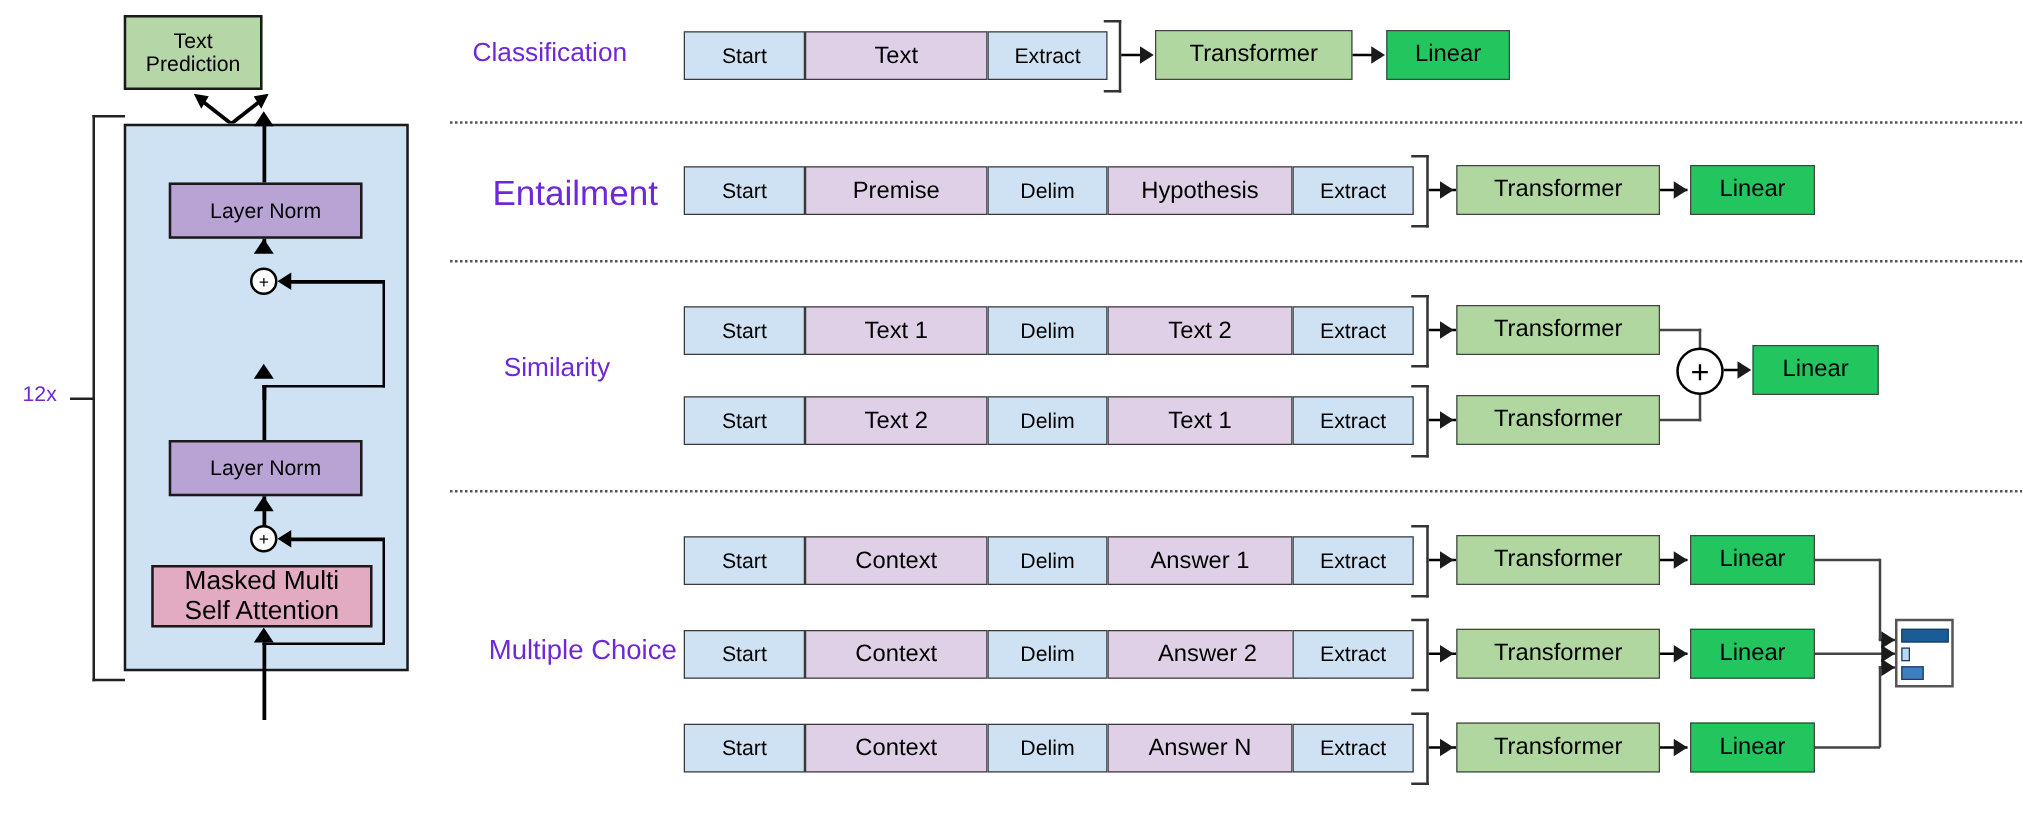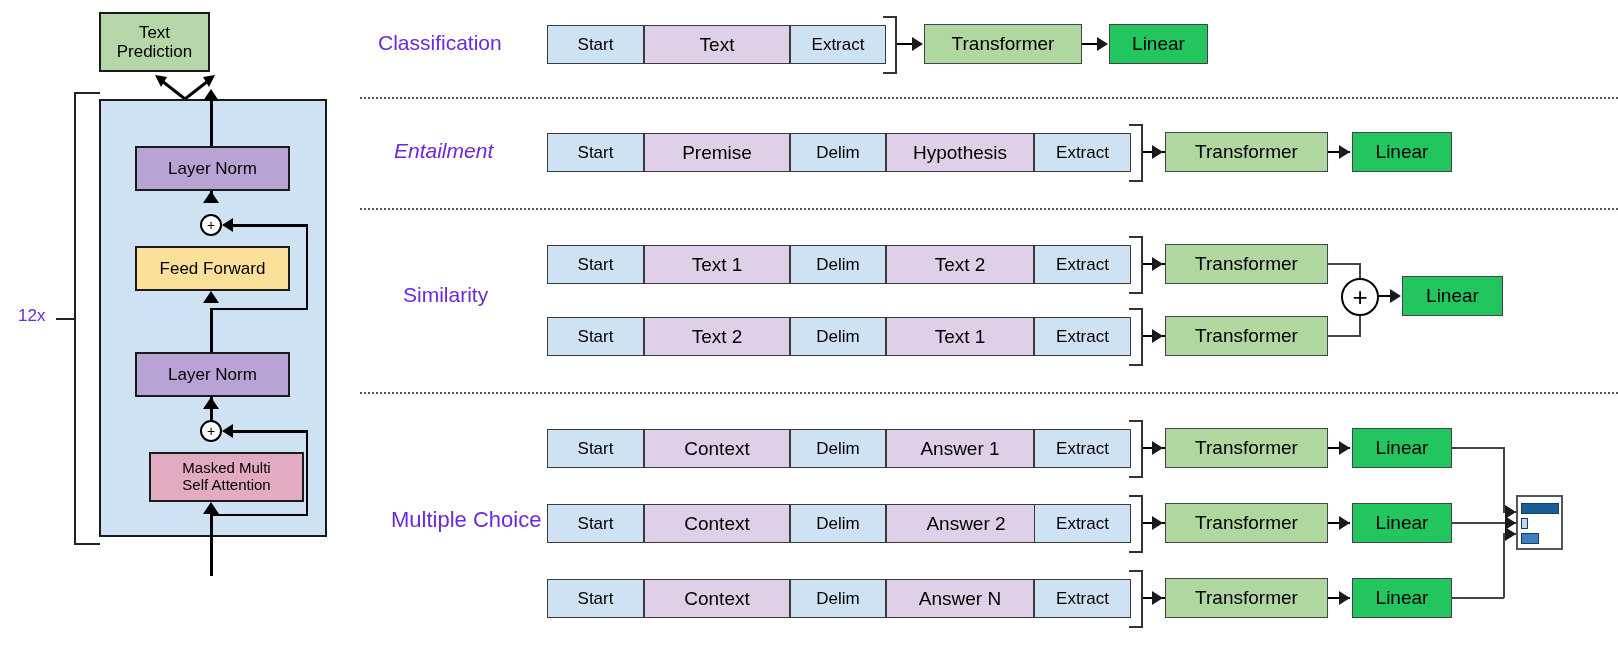--- a/index.html
+++ b/index.html
@@ -82,39 +82,38 @@
   <div class="vline" style="left:210px;top:215px;height:20px;"></div>
   <div class="arrow-up" style="left:203px;top:191px;"></div>
 
   <div class="plus" style="left:200px;top:214px;width:22px;height:22px;font-size:14px;">+</div>
 
   <div class="thinv" style="left:306px;top:225px;height:85px;background:#000;"></div>
   <div class="thinh" style="left:210px;top:308px;width:98px;height:2px;background:#000;"></div>
   <div class="thinh" style="left:228px;top:224px;width:80px;height:3px;background:#000;"></div>
   <div class="arrow-left" style="left:222px;top:218px;"></div>
 
-  <div class="box c-yellow" style="left:135px;top:246px;width:155px;height:45px;font-size:17px;">Feed Forward</div>
 
   <div class="vline" style="left:210px;top:308px;height:12px;"></div>
   <div class="arrow-up" style="left:203px;top:291px;"></div>
 
   <div class="vline" style="left:210px;top:308px;height:120px;"></div>
 
   <div class="box c-purple" style="left:135px;top:352px;width:155px;height:45px;font-size:17px;">Layer Norm</div>
 
   <div class="arrow-up" style="left:203px;top:397px;"></div>
 
   <div class="plus" style="left:200px;top:420px;width:22px;height:22px;font-size:14px;">+</div>
 
   <div class="thinv" style="left:306px;top:431px;height:85px;background:#000;"></div>
   <div class="thinh" style="left:210px;top:514px;width:98px;height:2px;background:#000;"></div>
   <div class="thinh" style="left:228px;top:430px;width:80px;height:3px;background:#000;"></div>
   <div class="arrow-left" style="left:222px;top:424px;"></div>
 
-  <div class="box c-pink" style="left:149px;top:452px;width:155px;height:50px;font-size:15px;">Masked Multi
+  <div class="box c-pink" style="left:121px;top:452px;width:177px;height:50px;font-size:21px;">Masked Multi
 Self Attention</div>
 
   <div class="vline" style="left:210px;top:514px;height:62px;"></div>
   <div class="arrow-up" style="left:203px;top:502px;"></div>
 
 
   <div class="rep-brace" style="left:74px;top:92px;width:26px;height:453px;"></div>
   <div class="lbl" style="left:18px;top:306px;font-size:17px;">12x</div>
   <div class="thinh" style="left:56px;top:318px;width:20px;height:2px;background:#222;"></div>
 
@@ -132,21 +131,21 @@
 
   <div class="box c-green" style="left:924px;top:24px;width:158px;height:40px;font-size:19px;border-width:1px;border-color:#444;">Transformer</div>
 
   <div class="thinh" style="left:1082px;top:43px;width:22px;height:2px;background:#000;"></div>
   <div class="arrow-right" style="left:1097px;top:37px;"></div>
 
   <div class="box c-orange" style="left:1109px;top:24px;width:99px;height:40px;font-size:19px;border-width:1px;border-color:#444;">Linear</div>
 
   <div class="dotted" style="left:360px;top:97px;width:1258px;"></div>
 
-  <div class="lbl" style="left:394px;top:139px;font-size:21px;font-style:italic;">Entailment</div>
+  <div class="lbl" style="left:394px;top:139px;font-size:28px;">Entailment</div>
 
   <div>
     <div class="seg c-segblue" style="left:547px;top:133px;width:97px;height:39px;font-size:17px;">Start</div>
     <div class="seg c-segpurple" style="left:644px;top:133px;width:146px;height:39px;font-size:19px;">Premise</div>
     <div class="seg c-segblue" style="left:790px;top:133px;width:96px;height:39px;font-size:17px;">Delim</div>
     <div class="seg c-segpurple" style="left:886px;top:133px;width:148px;height:39px;font-size:19px;">Hypothesis</div>
     <div class="seg c-segblue" style="left:1034px;top:133px;width:97px;height:39px;font-size:17px;">Extract</div>
   </div>
 
   <div class="bracket" style="left:1129px;top:124px;width:14px;height:58px;"></div>

